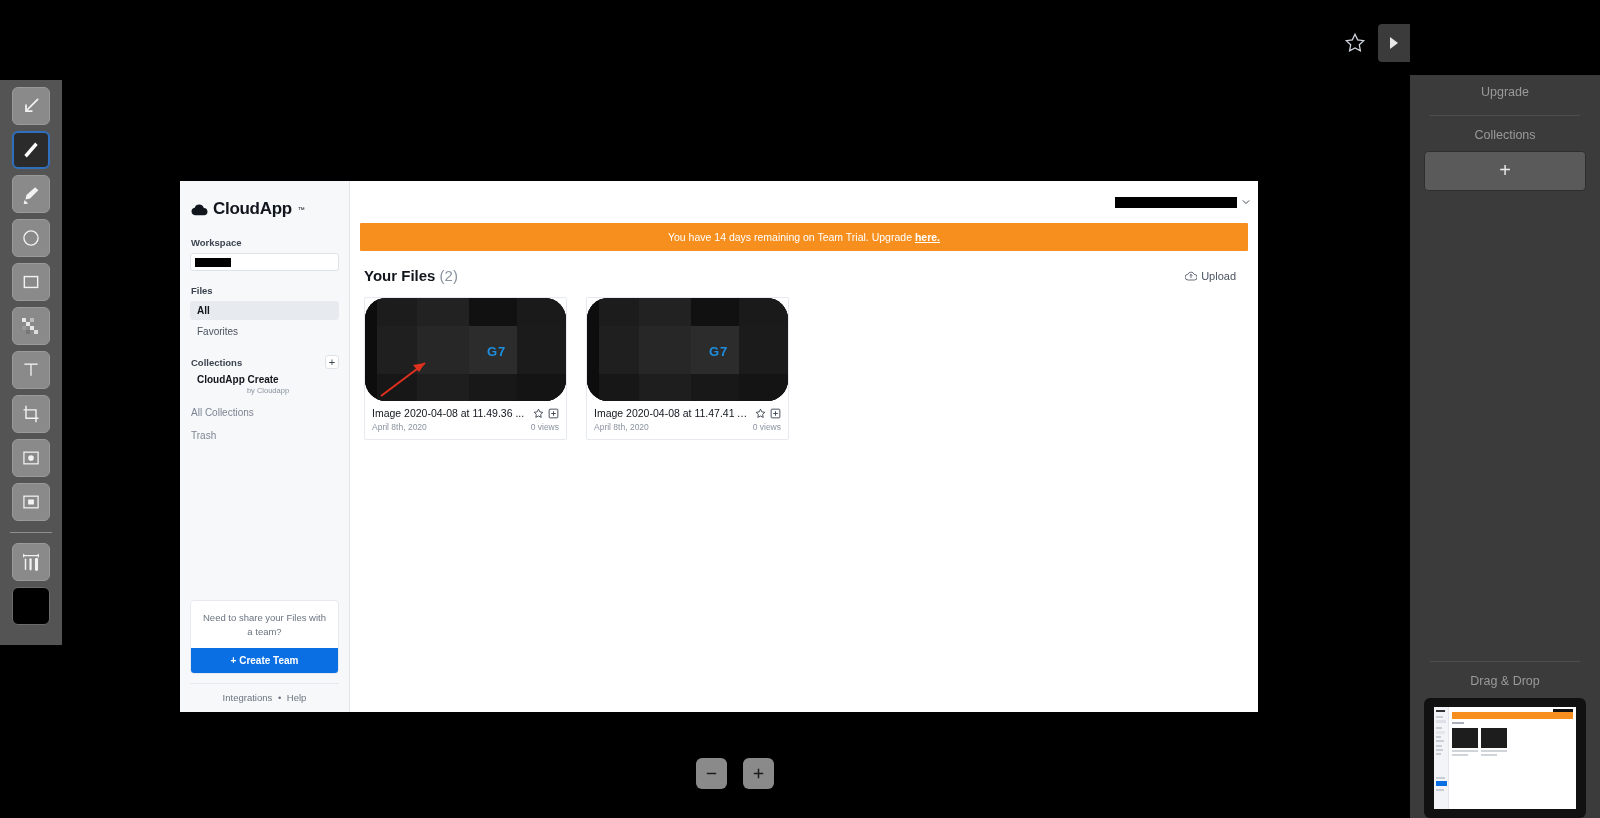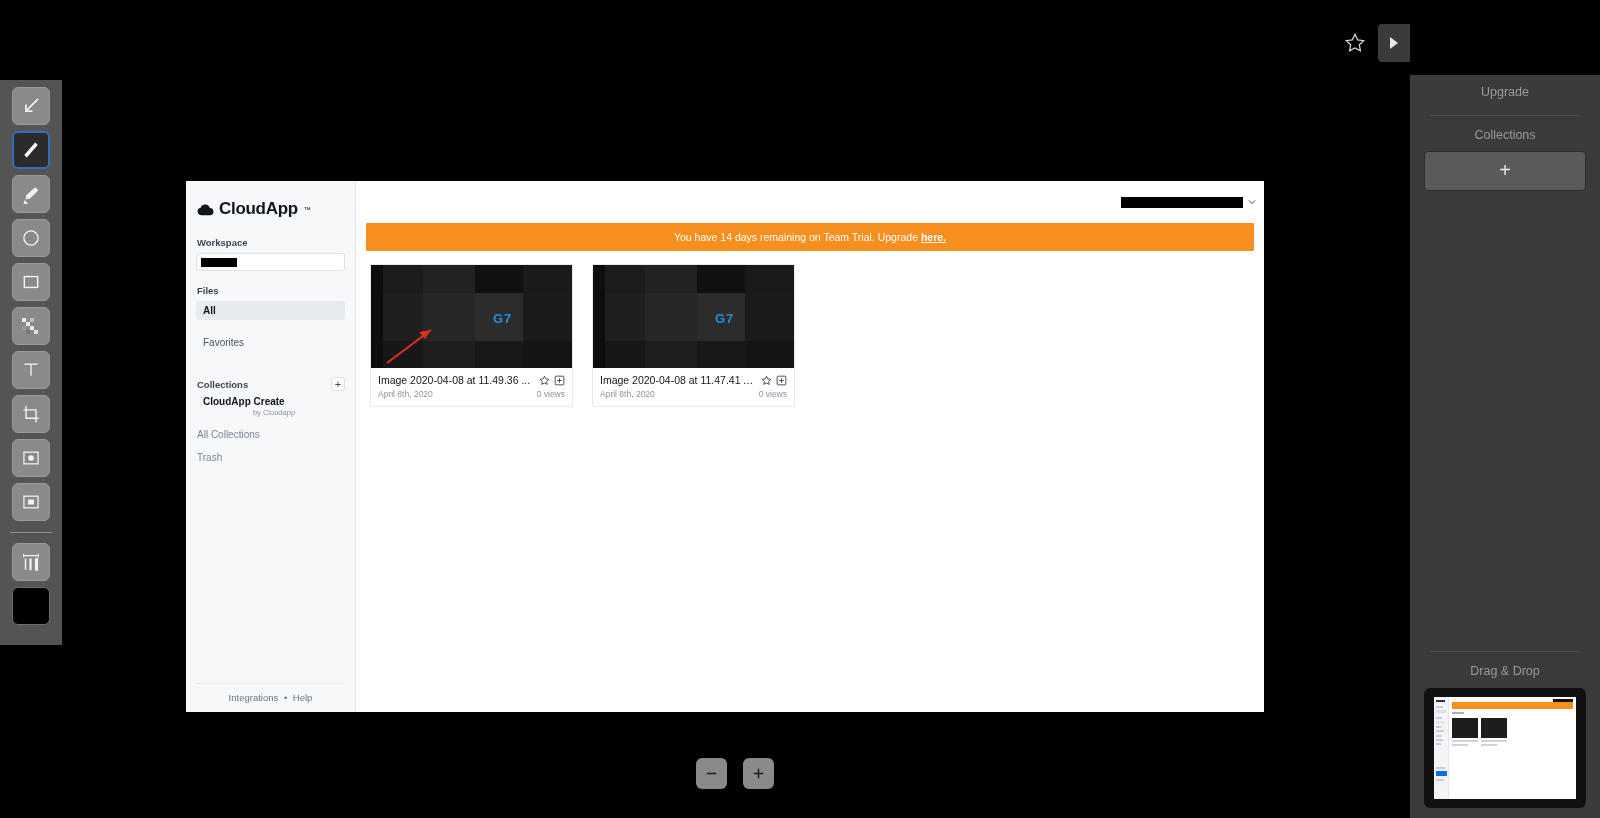--- a/index.html
+++ b/index.html
@@ -57,21 +57,21 @@
   .tool-divider {
     width: 42px; height: 1px; background: #8f8f8f; margin: 5px 0 4px 0;
   }
   .color-swatch {
     width: 38px; height: 38px; border-radius: 6px;
     background: #000; border: 1px solid #6b6b6b; cursor: pointer;
   }
 
   
   .canvas-area {
-    position: absolute; left: 50px; top: 75px;
+    position: absolute; left: 44px; top: 75px;
     width: 1476px; height: 743px; background: #000; overflow: hidden; padding-left: 12px;
   }
   .shot {
     position: absolute; left: 136px; top: 106px;
     width: 1078px; height: 531px;
     background: #ffffff; overflow: hidden;
     display: flex;
     font-family: "Liberation Sans", sans-serif;
   }
   
@@ -88,21 +88,21 @@
     font-size: 9.5px; font-weight: bold; color: #3c4450; margin: 0 0 5px 1px;
   }
   .ca-label-row { display: flex; align-items: center; justify-content: space-between; margin: 12px 0 3px 1px; }
   .ca-workspace-box {
     height: 18px; background: #fff; border: 1px solid #dfe3e8; border-radius: 3px;
     display: flex; align-items: center; padding: 0 4px;
   }
   .redact { background: #000; height: 9px; }
   .ca-item {
     font-size: 10px; color: #4a5360; padding: 4px 7px; border-radius: 3px;
-    margin-bottom: 13px; cursor: pointer;
+    margin-bottom: 2px; cursor: pointer;
   }
   .ca-item.active { background: #e7eaef; color: #11161c; font-weight: bold; }
   .ca-plus {
     width: 14px; height: 14px; border: 1px solid #dfe3e8; background: #fff;
     border-radius: 3px; display: flex; align-items: center; justify-content: center;
     font-size: 11px; color: #3c4450; line-height: 1; cursor: pointer;
   }
   .ca-coll { margin: 2px 0 0 7px; cursor: pointer; }
   .ca-coll-name { font-size: 10px; font-weight: bold; color: #11161c; }
   .ca-coll-by { font-size: 7.5px; color: #8b93a0; margin-top: 1px; text-align: center; }
@@ -136,21 +136,21 @@
   .ca-banner b { text-decoration: underline; cursor: pointer; }
   .ca-files-head {
     display: flex; align-items: center; justify-content: space-between;
     padding: 16px 22px 0 14px;
   }
   .ca-files-title { font-size: 15px; font-weight: bold; color: #11161c; }
   .ca-files-count { color: #8b93a0; font-weight: normal; }
   .ca-upload { display: flex; align-items: center; gap: 4px; font-size: 11px; color: #4a5360; cursor: pointer; }
   .ca-grid { display: flex; gap: 19px; padding: 13px 0 0 14px; }
   .ca-card { width: 203px; border: 1px solid #e6e9ee; border-radius: 2px; background: #fff; cursor: pointer; }
-  .ca-thumb { height: 103px; position: relative; overflow: hidden; background: #191919; }
+  .ca-thumb { height: 103px; position: relative; overflow: hidden; background: #191919; border-radius: 21px; }
   .ca-card-body { padding: 6px 7px 7px 7px; }
   .ca-card-row1 { display: flex; align-items: center; justify-content: space-between; gap: 4px; }
   .ca-card-name {
     font-size: 10.5px; font-weight: normal; color: #11161c;
     white-space: nowrap; overflow: hidden; text-overflow: ellipsis;
   }
   .ca-card-icons { display: flex; gap: 4px; flex: 0 0 auto; }
   .ca-card-row2 { display: flex; justify-content: space-between; margin-top: 3px; }
   .ca-card-date { font-size: 8.5px; color: #8b93a0; }
   .ca-card-views { font-size: 8.5px; color: #8b93a0; }
@@ -185,21 +185,21 @@
     background: #5a5a5a; border: 1px solid #2e2e2e; border-radius: 4px;
     color: #f0f0f0; font-size: 12.5px; text-align: center;
     padding: 11px 0; margin-top: 9px; cursor: pointer;
   }
   .rp-add {
     background: #5a5a5a; border: 1px solid #2e2e2e; border-radius: 4px;
     color: #e8e8e8; font-size: 20px; line-height: 1; text-align: center;
     padding: 8px 0 10px 0; margin-top: 9px; cursor: pointer;
   }
   .rp-spacer { flex: 1 1 auto; }
-  .dragdrop-zone { padding-bottom: 10px; }
+  .dragdrop-zone { padding-bottom: 0; }
   .dd-thumb {
     background: #111; border-radius: 6px; margin-top: 10px;
     height: 120px; padding: 9px 10px; overflow: hidden;
   }
   .dd-inner { width: 100%; height: 100%; background: #fff; display: flex; font-size: 0; }
   .dd-side { width: 15px; background: #f2f4f7; border-right: 1px solid #e3e6ea; padding: 3px 2px; }
   .dd-bar { height: 2px; background: #c9ced6; margin-bottom: 2px; }
   .dd-bar.dark { background: #333; }
   .dd-bar.blue { background: #0b6fe4; height: 5px; }
   .dd-main { flex: 1 1 auto; padding: 2px 3px; }
@@ -360,20 +360,24 @@
         <div class="ca-coll">
           <div class="ca-coll-name">CloudApp Create</div>
           <div class="ca-coll-by">by Cloudapp</div>
         </div>
 
         <div class="ca-link">All Collections</div>
         <div class="ca-link">Trash</div>
 
         <div class="ca-side-spacer"></div>
 
+        <div class="ca-promo">
+          <div class="ca-promo-text">Need to share your Files with a team?</div>
+          <div class="ca-promo-btn">+ Create Team</div>
+        </div>
 
         <div class="ca-foot">
           <span>Integrations</span>
           <span style="padding:0 3px">•</span>
           <span>Help</span>
         </div>
       </div>
 
       <div class="ca-main">
         <div class="ca-topbar">
@@ -382,20 +386,33 @@
             <svg width="8" height="6" viewBox="0 0 10 7">
                 <path d="M1 1.5 L5 5.5 L9 1.5" fill="none" stroke="#3c4450" stroke-width="1.2"></path>
               </svg>
           </div>
         </div>
 
         <div class="ca-banner">
           <span>You have 14 days remaining on Team Trial. Upgrade </span><b>here.</b>
         </div>
 
+        <div class="ca-files-head">
+          <div class="ca-files-title">
+            <span>Your Files</span>
+            <span class="ca-files-count">(2)</span>
+          </div>
+          <div class="ca-upload">
+            <svg width="12" height="11" viewBox="0 0 16 14">
+                <path d="M12.6 13H4.2A3.6 3.6 0 013.9 5.3 4.5 4.5 0 0112.3 5.6 3.5 3.5 0 0112.6 13z" fill="none" stroke="#4a5360" stroke-width="1.1"></path>
+                <path d="M8 10.5V5.5M6.2 7.2L8 5.4l1.8 1.8" fill="none" stroke="#4a5360" stroke-width="1.1"></path>
+              </svg>
+            <span>Upload</span>
+          </div>
+        </div>
 
         <div class="ca-grid">
 
           <div class="ca-card">
             <div class="ca-thumb">
               <svg width="203" height="103" viewBox="0 0 203 103" preserveAspectRatio="none">
                 <defs>
                   <linearGradient id="g1" x1="0" y1="0" x2="1" y2="1">
                     <stop offset="0" stop-color="#262626"></stop>
                       <stop offset="1" stop-color="#141414"></stop>

